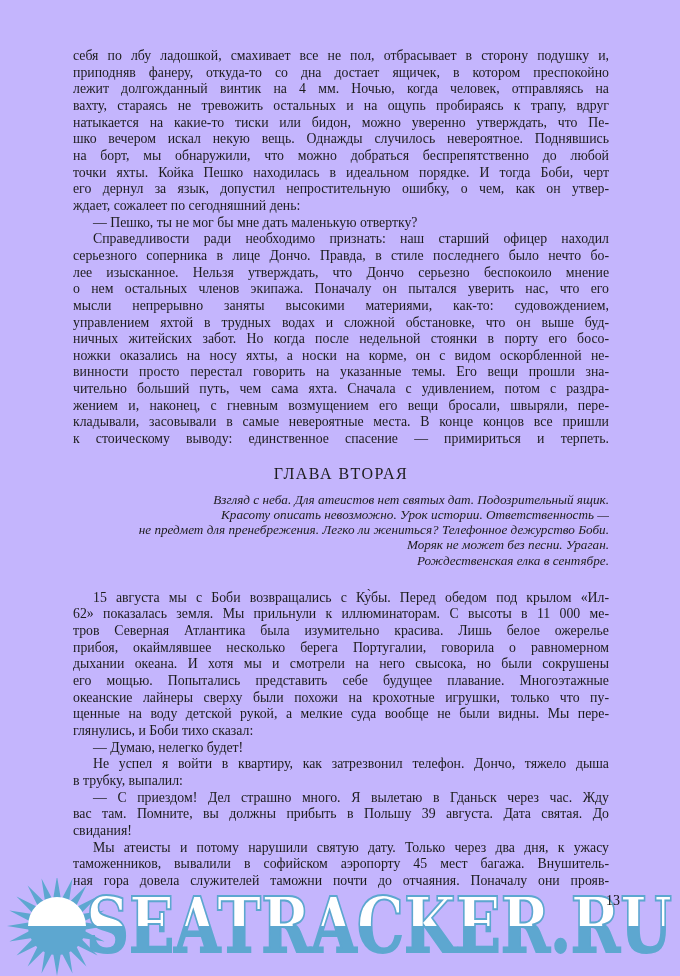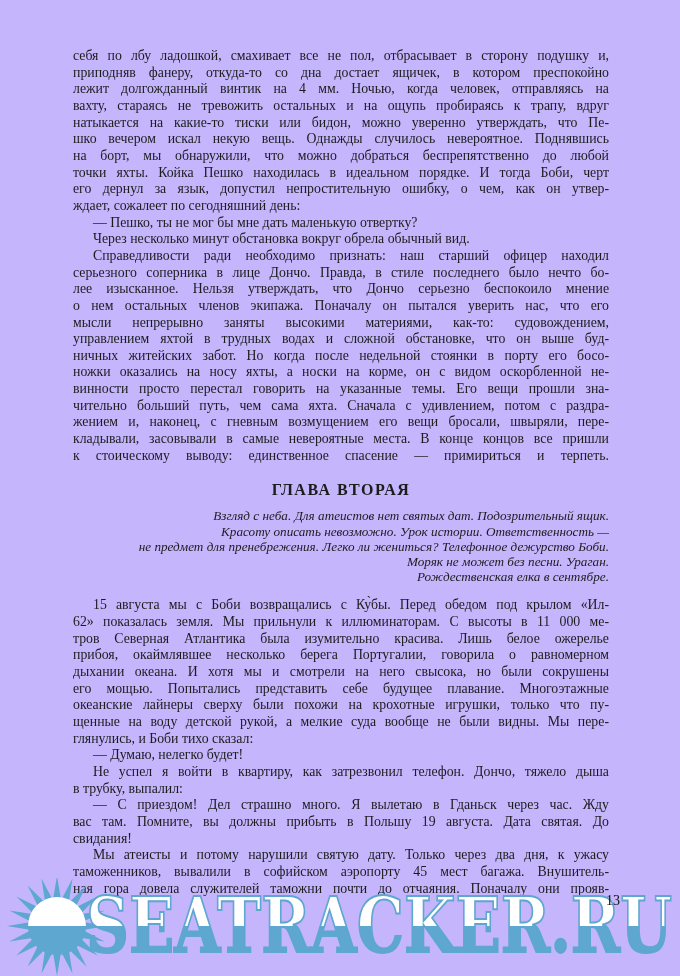--- a/index.html
+++ b/index.html
@@ -13,26 +13,26 @@
   }
   .page{position:absolute;inset:0;background:#c4b5fd;}
   .textcol{
     position:absolute;left:73px;top:48px;width:536px;
     font-size:13.8px;line-height:16.65px;
   }
   .line{text-align:justify;text-align-last:justify;white-space:normal;}
   .line.left{text-align:center;text-align-last:left;}
   .line.indent{text-indent:20px;}
   .chapter-heading{
-    text-align:center;font-weight:bold;font-size:16px;
+    text-align:center;font-weight:normal;font-size:16px;
     letter-spacing:1.5px;margin-top:15px;line-height:21px;
   }
   .epigraph{margin-top:8px;font-style:italic;font-size:13.2px;line-height:15.2px;}
   .epigraph .eline{text-align:right;}
-  .block2{margin-top:13px;}
+  .block2{margin-top:22px;}
   .page-number{
     position:absolute;left:606px;top:893px;
     font-size:14px;color:#111;z-index:5;
   }
   .watermark-svg{position:absolute;left:0;top:878px;width:680px;height:98px;z-index:3;}
   .wm-text{
     font-family:"DejaVu Serif",serif;
     font-weight:bold;
   }
 </style>
@@ -47,21 +47,20 @@
         <div class="line">приподняв фанеру, откуда-то со дна достает ящичек, в котором преспокойно</div>
         <div class="line">лежит долгожданный винтик на 4 мм. Ночью, когда человек, отправляясь на</div>
         <div class="line">вахту, стараясь не тревожить остальных и на ощупь пробираясь к трапу, вдруг</div>
         <div class="line">натыкается на какие-то тиски или бидон, можно уверенно утверждать, что Пе-</div>
         <div class="line">шко вечером искал некую вещь. Однажды случилось невероятное. Поднявшись</div>
         <div class="line">на борт, мы обнаружили, что можно добраться беспрепятственно до любой</div>
         <div class="line">точки яхты. Койка Пешко находилась в идеальном порядке. И тогда Боби, черт</div>
         <div class="line">его дернул за язык, допустил непростительную ошибку, о чем, как он утвер-</div>
         <div class="line left">ждает, сожалеет по сегодняшний день:</div>
         <div class="line left indent">— Пешко, ты не мог бы мне дать маленькую отвертку?</div>
-        <div class="line left indent">Через несколько минут обстановка вокруг обрела обычный вид.</div>
         <div class="line indent">Справедливости ради необходимо признать: наш старший офицер находил</div>
         <div class="line">серьезного соперника в лице Дончо. Правда, в стиле последнего было нечто бо-</div>
         <div class="line">лее изысканное. Нельзя утверждать, что Дончо серьезно беспокоило мнение</div>
         <div class="line">о нем остальных членов экипажа. Поначалу он пытался уверить нас, что его</div>
         <div class="line">мысли непрерывно заняты высокими материями, как-то: судовождением,</div>
         <div class="line">управлением яхтой в трудных водах и сложной обстановке, что он выше буд-</div>
         <div class="line">ничных житейских забот. Но когда после недельной стоянки в порту его босо-</div>
         <div class="line">ножки оказались на носу яхты, а носки на корме, он с видом оскорбленной не-</div>
         <div class="line">винности просто перестал говорить на указанные темы. Его вещи прошли зна-</div>
         <div class="line">чительно больший путь, чем сама яхта. Сначала с удивлением, потом с раздра-</div>
@@ -87,21 +86,21 @@
         <div class="line">прибоя, окаймлявшее несколько берега Португалии, говорила о равномерном</div>
         <div class="line">дыхании океана. И хотя мы и смотрели на него свысока, но были сокрушены</div>
         <div class="line">его мощью. Попытались представить себе будущее плавание. Многоэтажные</div>
         <div class="line">океанские лайнеры сверху были похожи на крохотные игрушки, только что пу-</div>
         <div class="line">щенные на воду детской рукой, а мелкие суда вообще не были видны. Мы пере-</div>
         <div class="line left">глянулись, и Боби тихо сказал:</div>
         <div class="line left indent">— Думаю, нелегко будет!</div>
         <div class="line indent">Не успел я войти в квартиру, как затрезвонил телефон. Дончо, тяжело дыша</div>
         <div class="line left">в трубку, выпалил:</div>
         <div class="line indent">— С приездом! Дел страшно много. Я вылетаю в Гданьск через час. Жду</div>
-        <div class="line">вас там. Помните, вы должны прибыть в Польшу 19 августа. Дата святая. До</div>
+        <div class="line">вас там. Помните, вы должны прибыть в Польшу 39 августа. Дата святая. До</div>
         <div class="line left">свидания!</div>
         <div class="line indent">Мы атеисты и потому нарушили святую дату. Только через два дня, к ужасу</div>
         <div class="line">таможенников, вывалили в софийском аэропорту 45 мест багажа. Внушитель-</div>
         <div class="line">ная гора довела служителей таможни почти до отчаяния. Поначалу они прояв-</div>
       </div>
   </div>
 
   <svg class="watermark-svg" viewBox="0 0 680 98">
     <defs>
       <linearGradient id="wmgrad" gradientUnits="userSpaceOnUse" x1="0" y1="16" x2="0" y2="75">

